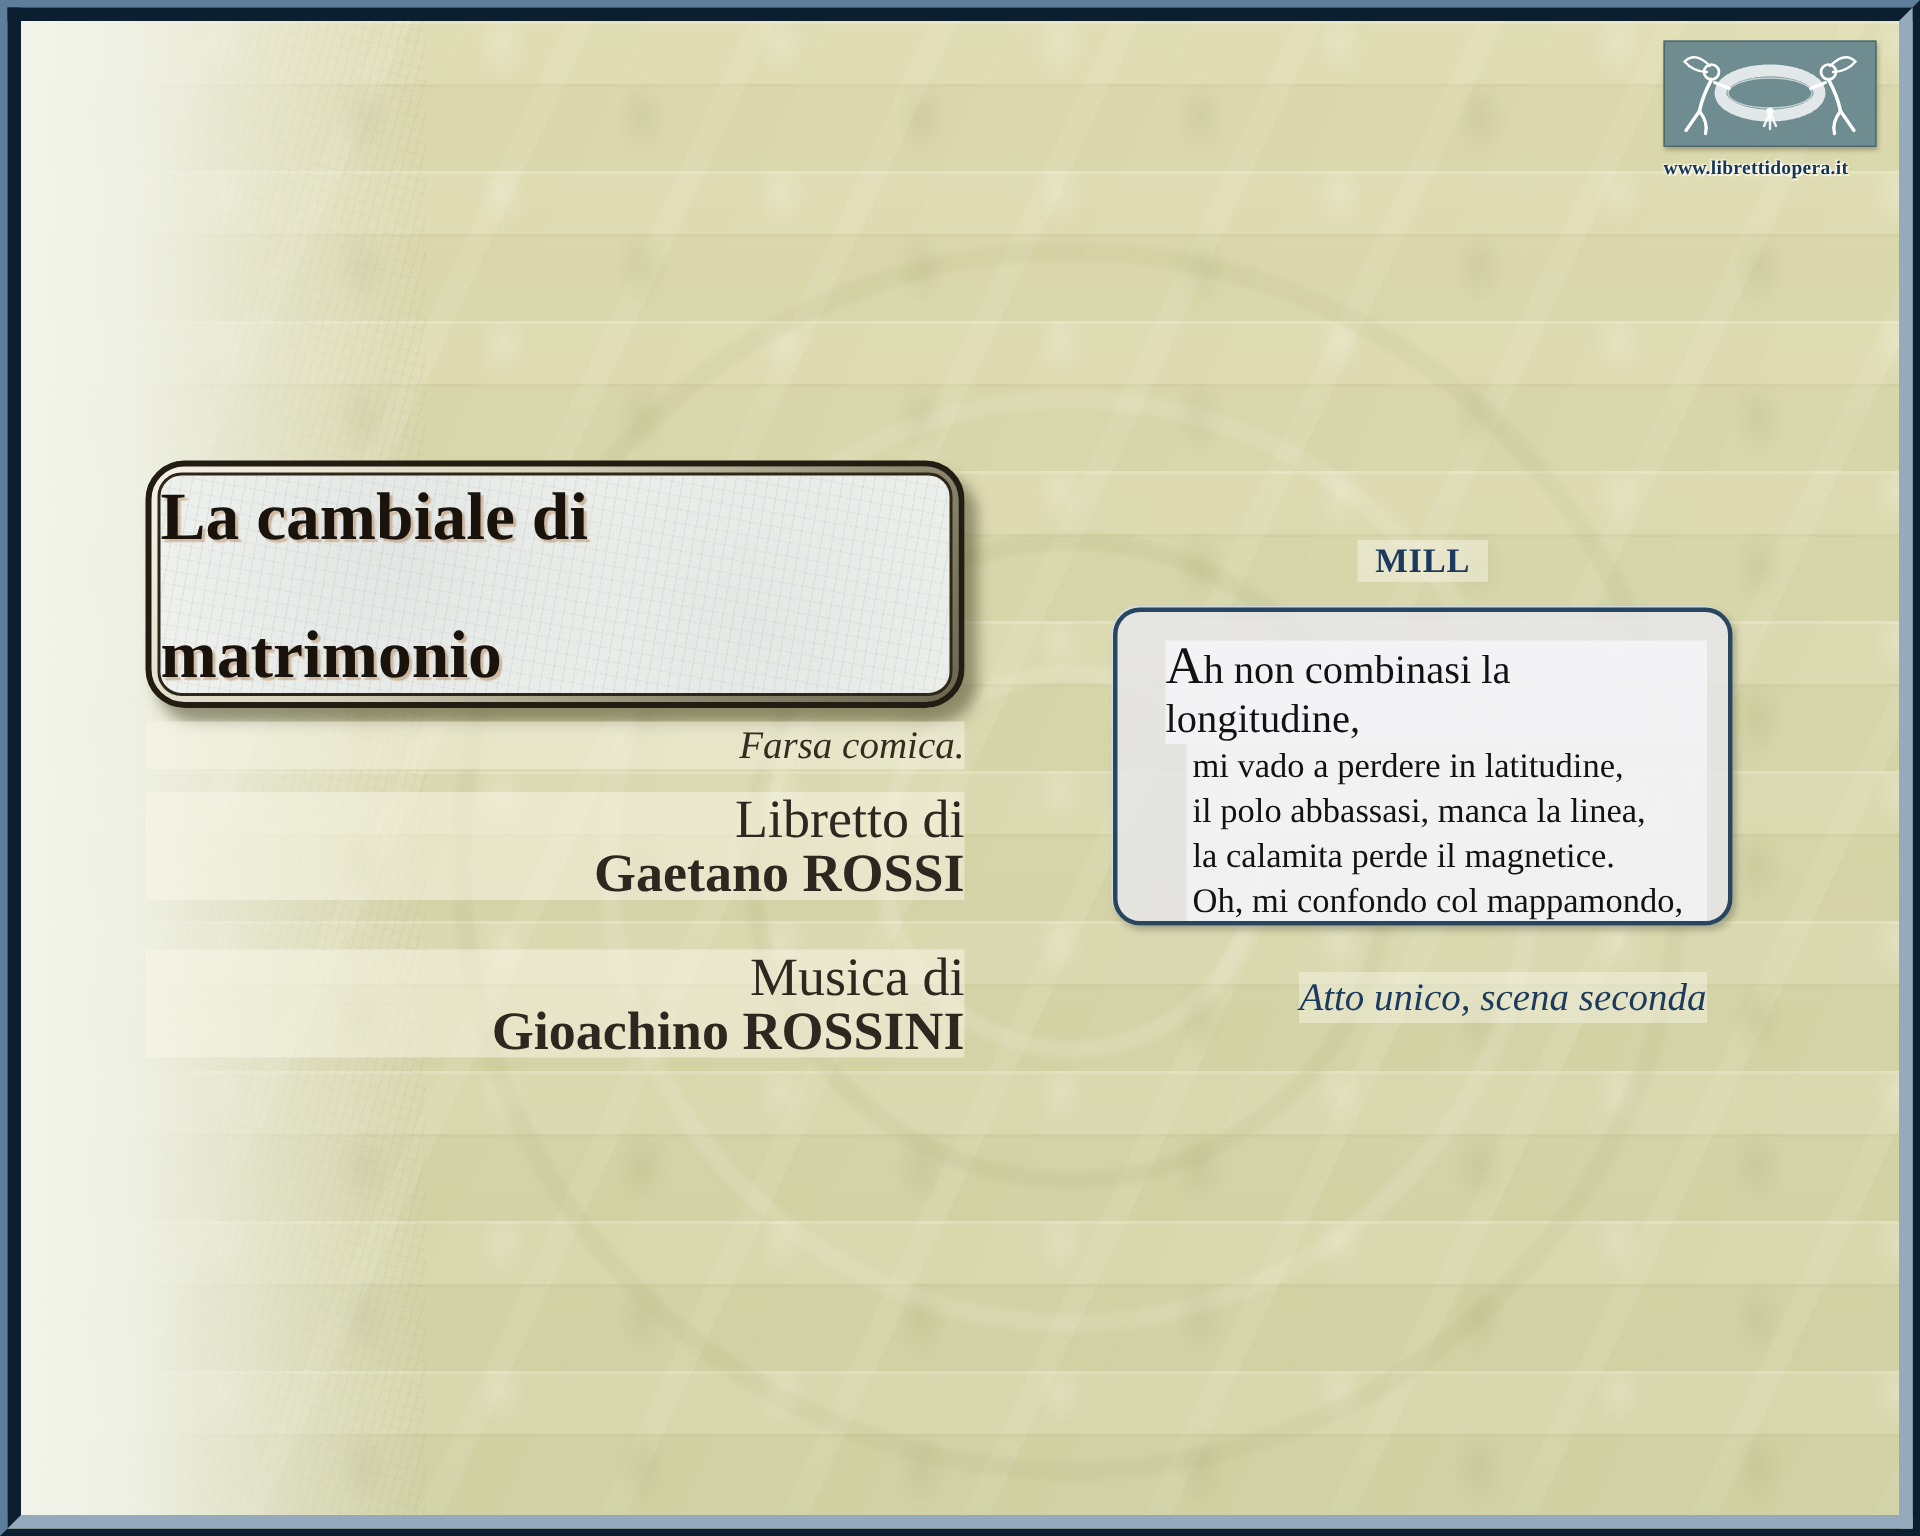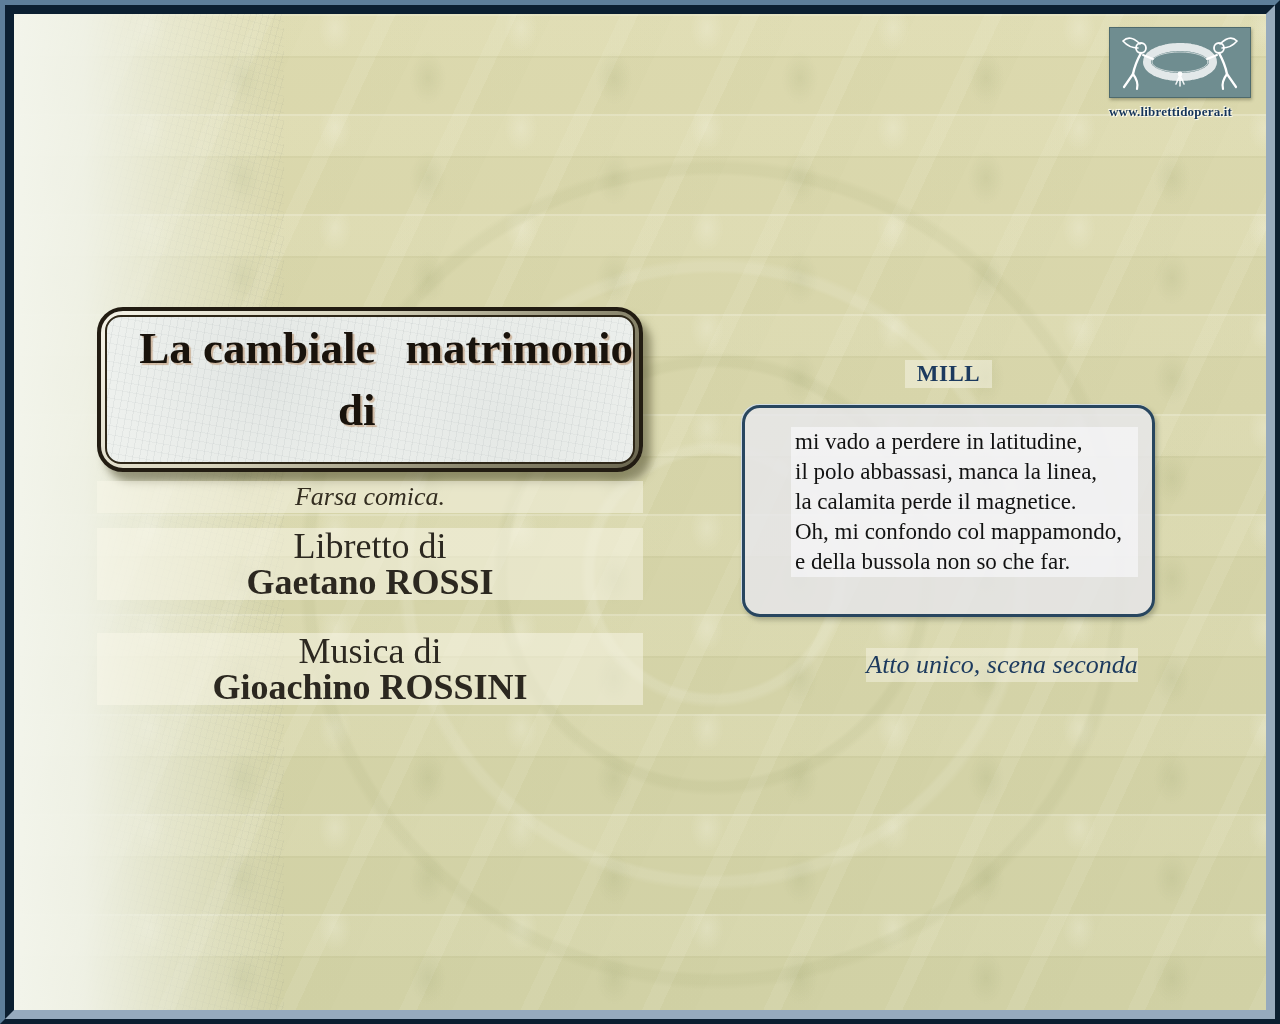--- a/index.html
+++ b/index.html
@@ -75,37 +75,37 @@
   .title-box-outer {
     position: absolute; left: 83px; top: 293px; width: 546px; height: 165px;
     box-sizing: border-box; border-radius: 26px; padding: 4px;
     border: 4px solid #221c12;
     background: linear-gradient(135deg, #f5f3e8 0%, #d8d4bd 38%, #8d8970 74%, #6a664f 100%);
     box-shadow: 8px 10px 9px rgba(80,78,48,0.55);
   }
   .title-box {
     height: 100%; box-sizing: border-box; border-radius: 16px;
     border: 2px solid #2e2718;
-    display: flex; flex-direction: row; justify-content: center; text-align: right;
+    display: flex; flex-direction: column; justify-content: center; text-align: left;
     background-color: #edf0ed;
     background-image:
       repeating-linear-gradient(100deg, rgba(130,140,145,0.10) 0 1px, rgba(0,0,0,0) 1px 7px),
       repeating-linear-gradient(10deg, rgba(130,140,145,0.07) 0 1px, rgba(0,0,0,0) 1px 9px),
       radial-gradient(circle at 30% 40%, rgba(160,170,170,0.14), rgba(0,0,0,0) 40%),
       radial-gradient(circle at 75% 70%, rgba(160,170,170,0.11), rgba(0,0,0,0) 45%);
     gap: 30px;
   }
   .title-line {
     font-size: 45px; font-weight: bold; line-height: 62px; color: #19130c;
     text-shadow: 2px 2px 1px rgba(165,100,45,0.38);
   }
 
   
   .leftcol-line { position: absolute; left: 83px; width: 546px; text-align: center; color: #2e2a1e; }
-  .band { background: rgba(249,247,233,0.5); }
+  .band { background: rgba(249,247,233,0.5); text-align: right; }
   .genre { top: 467px; font-style: italic; font-size: 26px; line-height: 32px; color: #332d20; }
   .credit { position: absolute; left: 83px; width: 546px; text-align: center; color: #2c2820; }
   .credit .label { font-size: 36px; line-height: 36px; }
   .credit .name  { font-size: 36px; line-height: 36px; font-weight: bold; }
   .credit-libretto { top: 514px; }
   .credit-musica   { top: 619px; }
 
   
   .character-line {
     position: absolute; left: 728px; top: 346px; width: 413px; text-align: center;
@@ -195,20 +195,21 @@
     <div class="credit credit-musica">
       <div class="label band">Musica di</div>
       <div class="name band">Gioachino ROSSINI</div>
     </div>
 
     <div class="character-line">
       <span>MILL</span>
     </div>
 
     <div class="quote-box">
+      <p class="verse-first"><span class="dropcap">A</span><span>h non combinasi la longitudine,</span></p>
       <p class="verse">mi vado a perdere in latitudine,</p>
       <p class="verse">il polo abbassasi, manca la linea,</p>
       <p class="verse">la calamita perde il magnetice.</p>
       <p class="verse">Oh, mi confondo col mappamondo,</p>
       <p class="verse">e della bussola non so che far.</p>
     </div>
 
     <div class="scene-caption">
       <span>Atto unico, scena seconda</span>
     </div>

